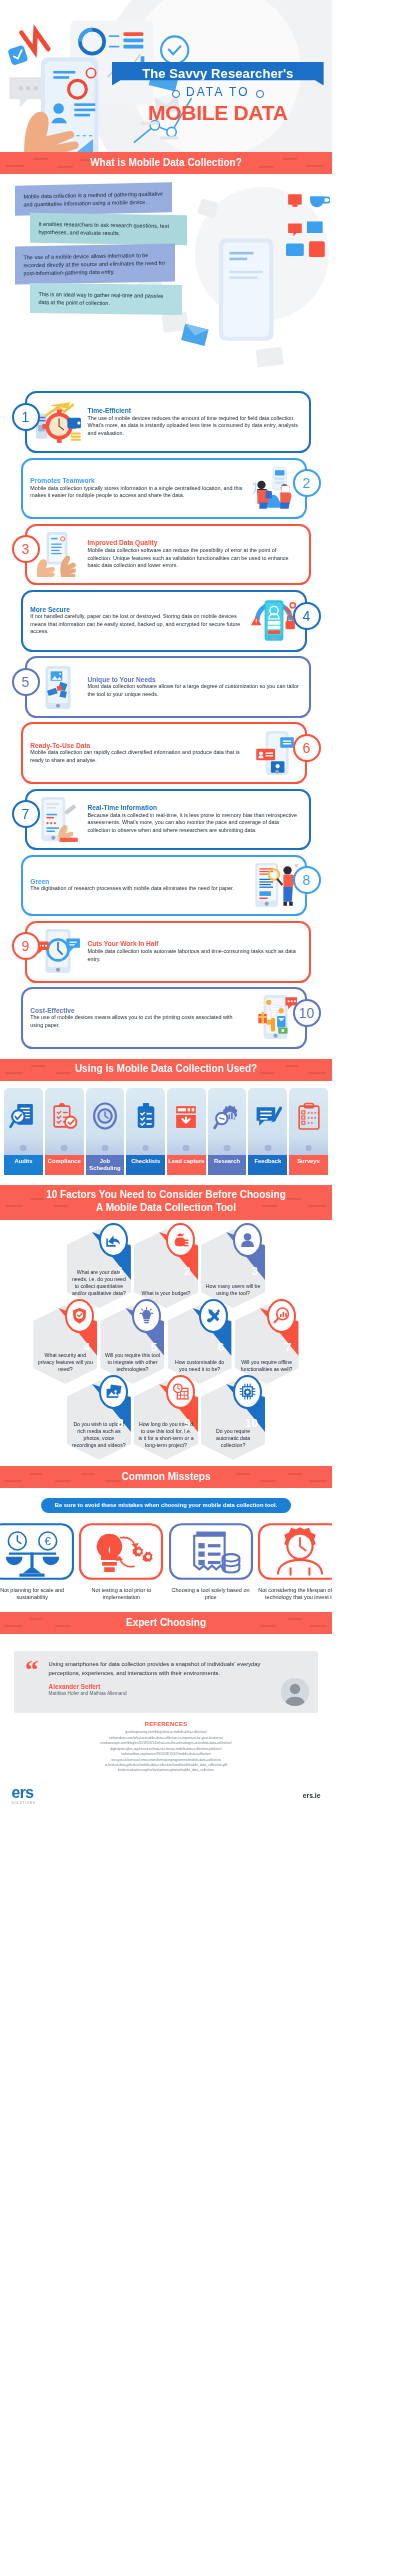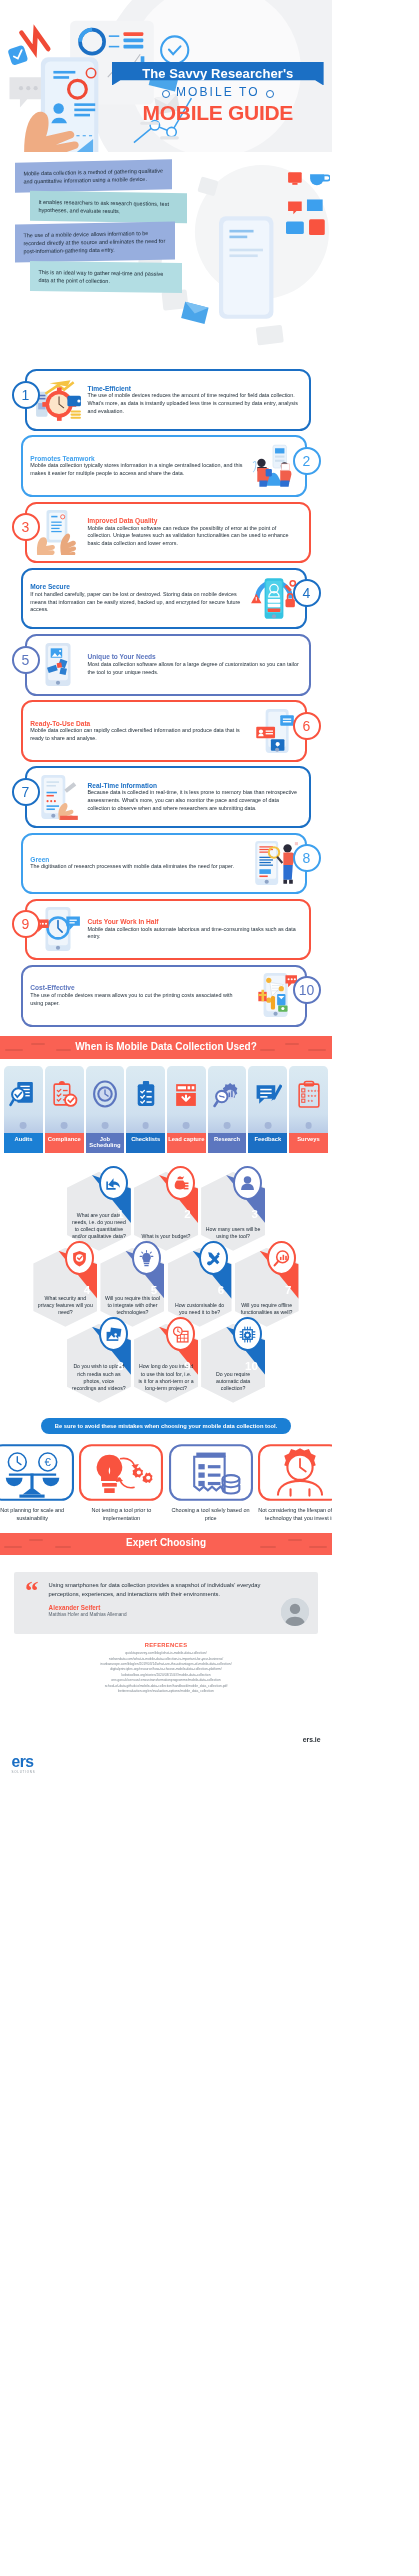--- a/index.html
+++ b/index.html
@@ -173,21 +173,21 @@
 
   
   .refs { padding: 8.4px 0 5.2px; text-align:center; background:#fff; }
   .refs h4 { color:#f9533f; font-size: 5.8px; letter-spacing: 0.3px; margin-bottom: 3.1px; }
   .refs ul { list-style:none; }
   .refs li { font-size: 3.3px; color:#7b848d; line-height: 1.65; word-break: break-all; }
 
   .footer { display:flex; align-items:center; justify-content:space-between;
      padding: 6.3px 11.5px 10.5px; background:#fff; }
   .logo { display:flex; align-items:center; gap: 3.1px; }
-  .logo-mark { font-size: 15.7px; font-weight: bold; color:#1b6fc4; letter-spacing:-0.5px; line-height:1;margin-top:48px; }
+  .logo-mark { font-size: 15.7px; font-weight: bold; color:#1b6fc4; letter-spacing:-0.5px; line-height:1; }
   .logo-sub { font-size: 2.9px; color:#8a939c; letter-spacing: 0.8px; }
   .site { font-size: 6.8px; font-weight:bold; color:#2b3138; }
 </style>
 </head>
 <body>
 
 <div class="page">
 
   <div class="hero">
     <div class="hero-swoosh"></div>
@@ -256,27 +256,39 @@
         <path d="M292 178l22 17 22-17z" fill="#f1f2f4"></path>
       </g>
     </svg>
 
     <div class="hero-title-wrap">
       <div class="ribbon">
         <span class="ribbon-inner">The Savvy Researcher's</span>
       </div>
       <div class="guide-line">
         <span class="guide-dot"></span>
-        <span class="guide-text">MOBILE TO</span>
+        <span class="guide-text">DATA TO</span>
         <span class="guide-dot"></span>
       </div>
-      <div class="big-red">MOBILE GUIDE</div>
-    </div>
-  </div>
-
+      <div class="big-red">MOBILE DATA</div>
+    </div>
+  </div>
+
+  <div class="bar">
+    <div class="dashes">
+      <i class="dash" style="left:5.2px;top:12.6px;width:19px"></i>
+      <i class="dash" style="left:33px;top:6.3px;width:14.7px"></i>
+      <i class="dash" style="left:57px;top:13.6px;width:15.7px"></i>
+      <i class="dash" style="left:80px;top:6.8px;width:13.6px"></i>
+      <i class="dash" style="right:8.4px;top:12.6px;width:18px"></i>
+      <i class="dash" style="right:35px;top:6.3px;width:13.6px"></i>
+      <i class="dash" style="right:58px;top:13.6px;width:15.7px"></i>
+    </div>
+    <span class="txt">What is Mobile Data Collection?</span>
+  </div>
 
   <div class="whatis">
     <svg class="whatis-art" viewBox="0 0 380 390">
       <circle cx="250" cy="150" r="128" fill="#f4f5f6"></circle>
 
       <rect x="168" y="120" width="104" height="196" rx="13" fill="#dfeaf8"></rect>
       <rect x="176" y="128" width="88" height="180" rx="9" fill="#f0f6fd"></rect>
       <rect x="188" y="146" width="46" height="5" fill="#8fc3ef"></rect>
       <rect x="188" y="157" width="34" height="5" fill="#8fc3ef"></rect>
       <rect x="188" y="182" width="64" height="5" fill="#cfe1f3"></rect>
@@ -613,21 +625,21 @@
 
   <div class="bar">
     <div class="dashes">
       <i class="dash" style="left:5.2px;top:13px;width:18px"></i>
       <i class="dash" style="left:31px;top:6.3px;width:13.6px"></i>
       <i class="dash" style="left:56px;top:13px;width:14.7px"></i>
       <i class="dash" style="right:6.3px;top:13px;width:18px"></i>
       <i class="dash" style="right:33px;top:6.3px;width:13.6px"></i>
       <i class="dash" style="right:57px;top:13px;width:14.7px"></i>
     </div>
-    <span class="txt">When is Mobile Data Collection Used?</span>
+    <span class="txt">Using is Mobile Data Collection Used?</span>
   </div>
 
   <div class="used">
     <div class="used-row">
 
       <div class="phone-card">
         <div class="phone-body">
           <svg width="28" height="28" viewBox="0 0 54 54">
             <rect x="16" y="4" width="30" height="40" rx="2" fill="#1b6fc4"></rect>
             <g fill="#fff">
@@ -769,20 +781,32 @@
                 <text x="23" y="43">★★</text>
             </g>
           </svg>
           <div class="phone-home"></div>
         </div>
         <div class="phone-label" style="background:#fa6153">Surveys</div>
       </div>
     </div>
   </div>
 
+  <div class="bar">
+    <div class="dashes">
+      <i class="dash" style="left:5.2px;top:20px;width:18px"></i>
+      <i class="dash" style="left:30px;top:13.6px;width:13.6px"></i>
+      <i class="dash" style="left:53px;top:20px;width:14.7px"></i>
+      <i class="dash" style="right:6.3px;top:20px;width:18px"></i>
+      <i class="dash" style="right:31px;top:13.6px;width:13.6px"></i>
+      <i class="dash" style="right:55px;top:20px;width:14.7px"></i>
+    </div>
+    <span class="txt">10 Factors You Need to Consider Before Choosing</span><br>
+    <span class="txt">A Mobile Data Collection Tool</span>
+  </div>
 
   <div class="factors">
 
     <div class="hex-row r1">
       <div class="hex-cell">
         <div class="hex">
           <div class="hex-flag" style="background:#1b6fc4"></div>
           <div class="hex-num">1</div>
           <div class="hex-text">What are your data needs, i.e. do you need to collect quantitative and/or qualitative data?</div>
         </div>
@@ -946,20 +970,34 @@
               <path d="M11 2v5M16 2v5M21 2v5M11 25v5M16 25v5M21 25v5M2 11h5M2 16h5M2 21h5M25 11h5M25 16h5M25 21h5"></path>
             </g>
             <path d="M16 10l2 1.5 2.5-.5.5 2.5 2 1.5-1 2.5 1 2.5-2 1.5-.5 2.5-2.5-.5-2 1.5-2-1.5-2.5.5-.5-2.5-2-1.5 1-2.5-1-2.5 2-1.5.5-2.5 2.5.5z" fill="#1b6fc4"></path>
             <circle cx="16" cy="17" r="3" fill="#fff"></circle>
           </svg>
         </div>
       </div>
     </div>
   </div>
 
+  <div class="bar">
+    <div class="dashes">
+      <i class="dash" style="left:4.2px;top:13.6px;width:18px"></i>
+      <i class="dash" style="left:29px;top:6.8px;width:13.6px"></i>
+      <i class="dash" style="left:55px;top:13.6px;width:15.7px"></i>
+      <i class="dash" style="left:81px;top:6.8px;width:13.6px"></i>
+      <i class="dash" style="left:105px;top:13.6px;width:15.7px"></i>
+      <i class="dash" style="right:5.2px;top:13.6px;width:18px"></i>
+      <i class="dash" style="right:30px;top:6.8px;width:13.6px"></i>
+      <i class="dash" style="right:56px;top:13.6px;width:15.7px"></i>
+      <i class="dash" style="right:82px;top:6.8px;width:13.6px"></i>
+    </div>
+    <span class="txt">Common Missteps</span>
+  </div>
 
   <div class="missteps">
     <div class="pill">Be sure to avoid these mistakes when choosing your mobile data collection tool.</div>
     <div class="miss-row">
 
       <div class="miss">
         <div class="miss-ico">
           <svg width="84" height="59" viewBox="0 0 160 112">
             <rect x="2" y="4" width="156" height="104" rx="22" fill="none" stroke="#1b6fc4" stroke-width="4"></rect>
             <circle cx="52" cy="36" r="17" fill="none" stroke="#1b6fc4" stroke-width="3"></circle>

